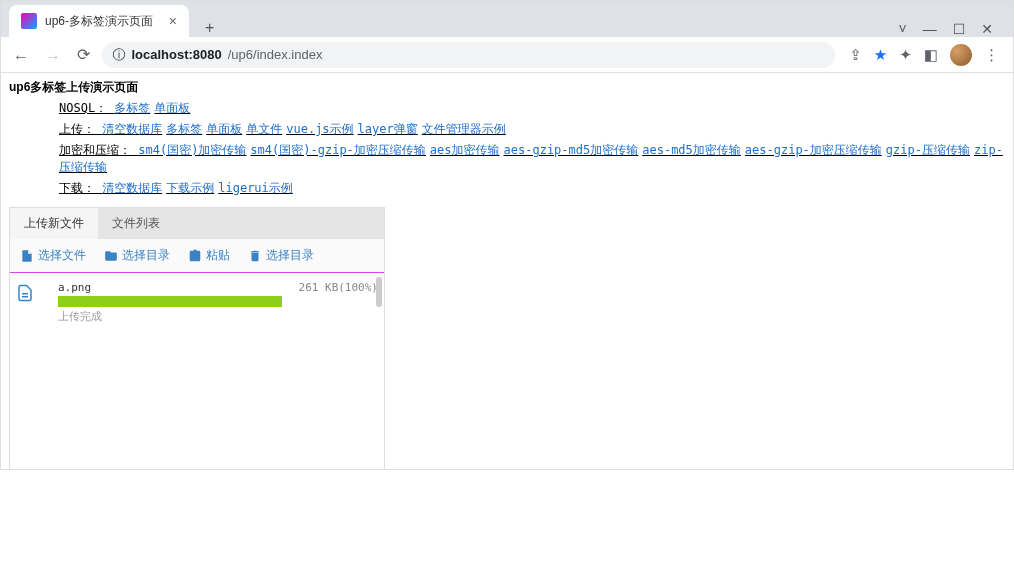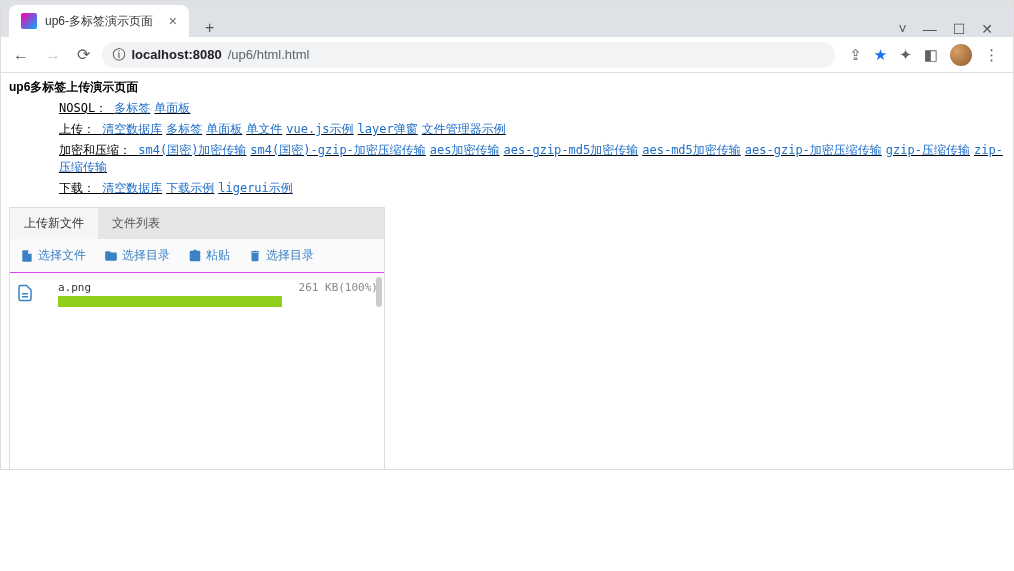--- a/index.html
+++ b/index.html
@@ -74,21 +74,21 @@
     </div>
   </div>
 
   <div class="toolbar">
     <span class="nav-btn">←</span>
     <span class="nav-btn disabled">→</span>
     <span class="nav-btn">⟳</span>
     <div class="address-bar">
       <span>ⓘ</span>
       <span class="addr-host"><span>localhost</span><span>:8080</span></span>
-        <span class="addr-path">/up6/html.html</span>
+        <span class="addr-path">/up6/index.index</span>
     </div>
     <div class="toolbar-icons">
       <span class="tb-icon">⇪</span>
       <span class="tb-icon star-blue">★</span>
       <span class="tb-icon">✦</span>
       <span class="tb-icon">◧</span>
       <span class="avatar"></span>
       <span class="tb-icon">⋮</span>
     </div>
   </div>
@@ -151,19 +151,20 @@
                 <path fill="none" stroke="#3b82c4" stroke-width="2" d="M8 13h8M8 17h8"></path>
               </svg></span>
             <div class="file-body">
               <div class="file-head">
                 <span>a.png</span>
                 <span class="file-size">261 KB(100%)</span>
               </div>
               <div class="progress">
                 <div class="progress-bar" style="width: 100%;"></div>
               </div>
+              <div class="file-status">上传完成</div>
             </div>
           </div>
         </div>
     </div>
 
   </div>
 </div>
 
 </body></html>

